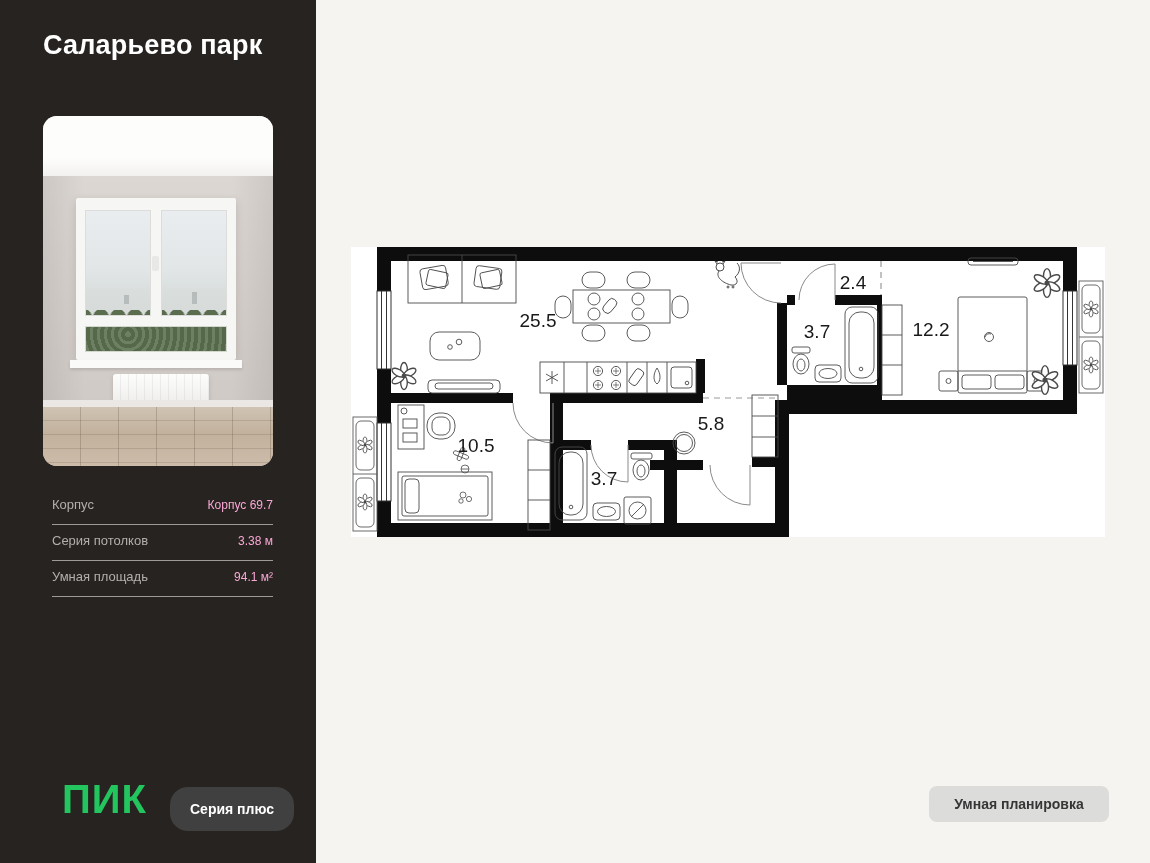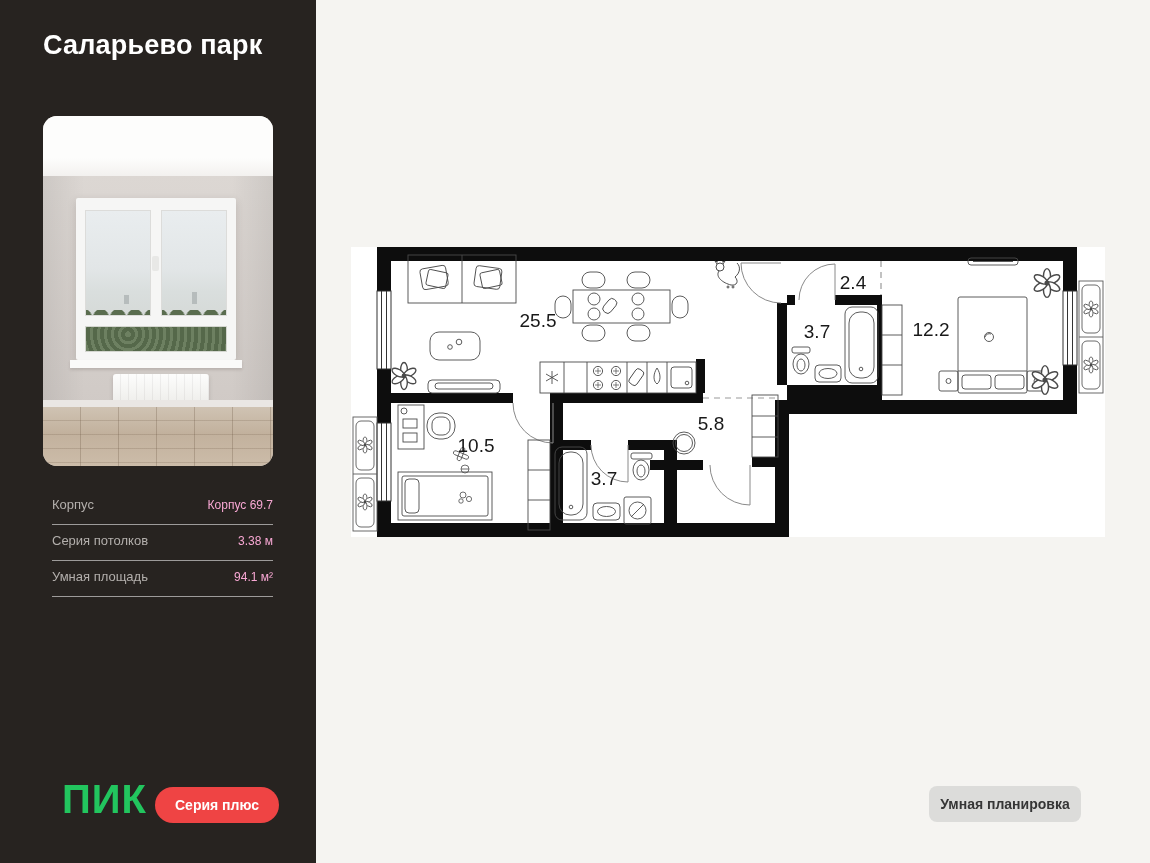--- a/index.html
+++ b/index.html
@@ -62,28 +62,28 @@
   
   .specs { position:absolute; left:43px; top:489px; width:230px; }
   .spec-row { display:flex; justify-content:space-between; align-items:flex-end;
     padding:8px 0 12px 0; border-bottom:1px solid rgba(255,255,255,.55);margin-left:9px; }
   .spec-row.last { border-bottom:none; }
   .spec-label { font-size:13px; color:#b3afac; }
   .spec-value { font-size:12px; font-weight:400; color:#f9a8d4; text-align:right; }
   
   .pik-logo { position:absolute; left:42px; top:776px; font-size:40px; font-weight:900;
     color:#22c55e; letter-spacing:1px; text-decoration:none; line-height:46px;margin-left:20px; }
-  .series-btn { position:absolute; left:155px; top:787px; height:36px; padding:0 20px;
-    background:#ef4444; color:#fff; border:none; border-radius:18px;
+  .series-btn { position:absolute; left:170px; top:787px; height:44px; padding:0 20px;
+    background:#404040; color:#fff; border:none; border-radius:18px;
     font-family:"Liberation Sans",sans-serif; font-size:14px; font-weight:700; cursor:pointer; }
   
   .plan-wrap { position:absolute; left:351px; top:247px; width:754px; height:290px; background:#ffffff; }
   .plan-wrap svg { display:block; }
   .rm { font-family:"Liberation Sans",sans-serif; font-size:19px; font-weight:500; fill:#191919; }
-  .smart-btn { position:absolute; left:929px; top:786px; width:152px; height:36px;
+  .smart-btn { position:absolute; left:929px; top:786px; width:180px; height:36px;
     background:#dcdcda; color:#363636; border:none; border-radius:8px;
     font-family:"Liberation Sans",sans-serif; font-size:14px; font-weight:700; cursor:pointer; }
 </style>
 </head>
 <body>
 
 <div class="page">
 
   <aside class="sidebar">
     <h1 class="project-title">Саларьево парк</h1>

